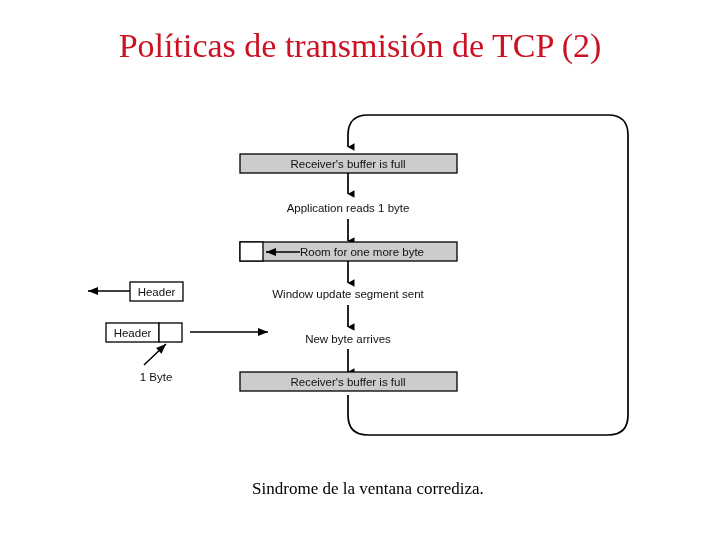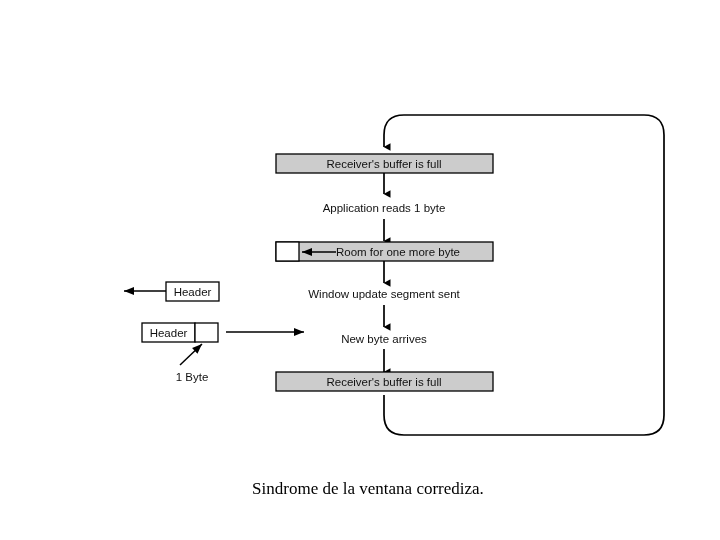--- a/index.html
+++ b/index.html
@@ -27,21 +27,20 @@
     font-weight: normal;
     line-height: 40px;
     white-space: nowrap;
   }
   #figure {
     position: absolute;
     left: 0;
     top: 95px;
     width: 588px;
     height: 360px;
-    margin-left: 36px;
   }
   #figure svg {
     display: block;
   }
   .fig-label {
     font-family: "Liberation Sans", "DejaVu Sans", sans-serif;
     font-size: 11.5px;
     fill: #111111;
   }
   .fig-label-box {
@@ -61,20 +60,21 @@
     line-height: 22px;
     white-space: nowrap;
     padding-left: 8px;
   }
 </style>
 </head>
 <body>
 
 <div id="slide">
 
+  <div id="slide-title">Políticas de transmisión de TCP (2)</div>
 
   <div id="figure">
     <svg width="720" height="360" viewBox="0 0 720 360" xmlns="http://www.w3.org/2000/svg">
       <defs>
         <marker id="arrowDown" markerWidth="10" markerHeight="10" refX="5" refY="8" orient="auto" markerUnits="userSpaceOnUse">
           <path d="M1.2,1.5 L5,8.4 L8.8,1.5 Z" fill="#000000"></path>
         </marker>
         <marker id="arrowEnd" markerWidth="11" markerHeight="9" refX="10" refY="4.5" orient="auto" markerUnits="userSpaceOnUse">
           <path d="M0,0.6 L10,4.5 L0,8.4 Z" fill="#000000"></path>
         </marker>

